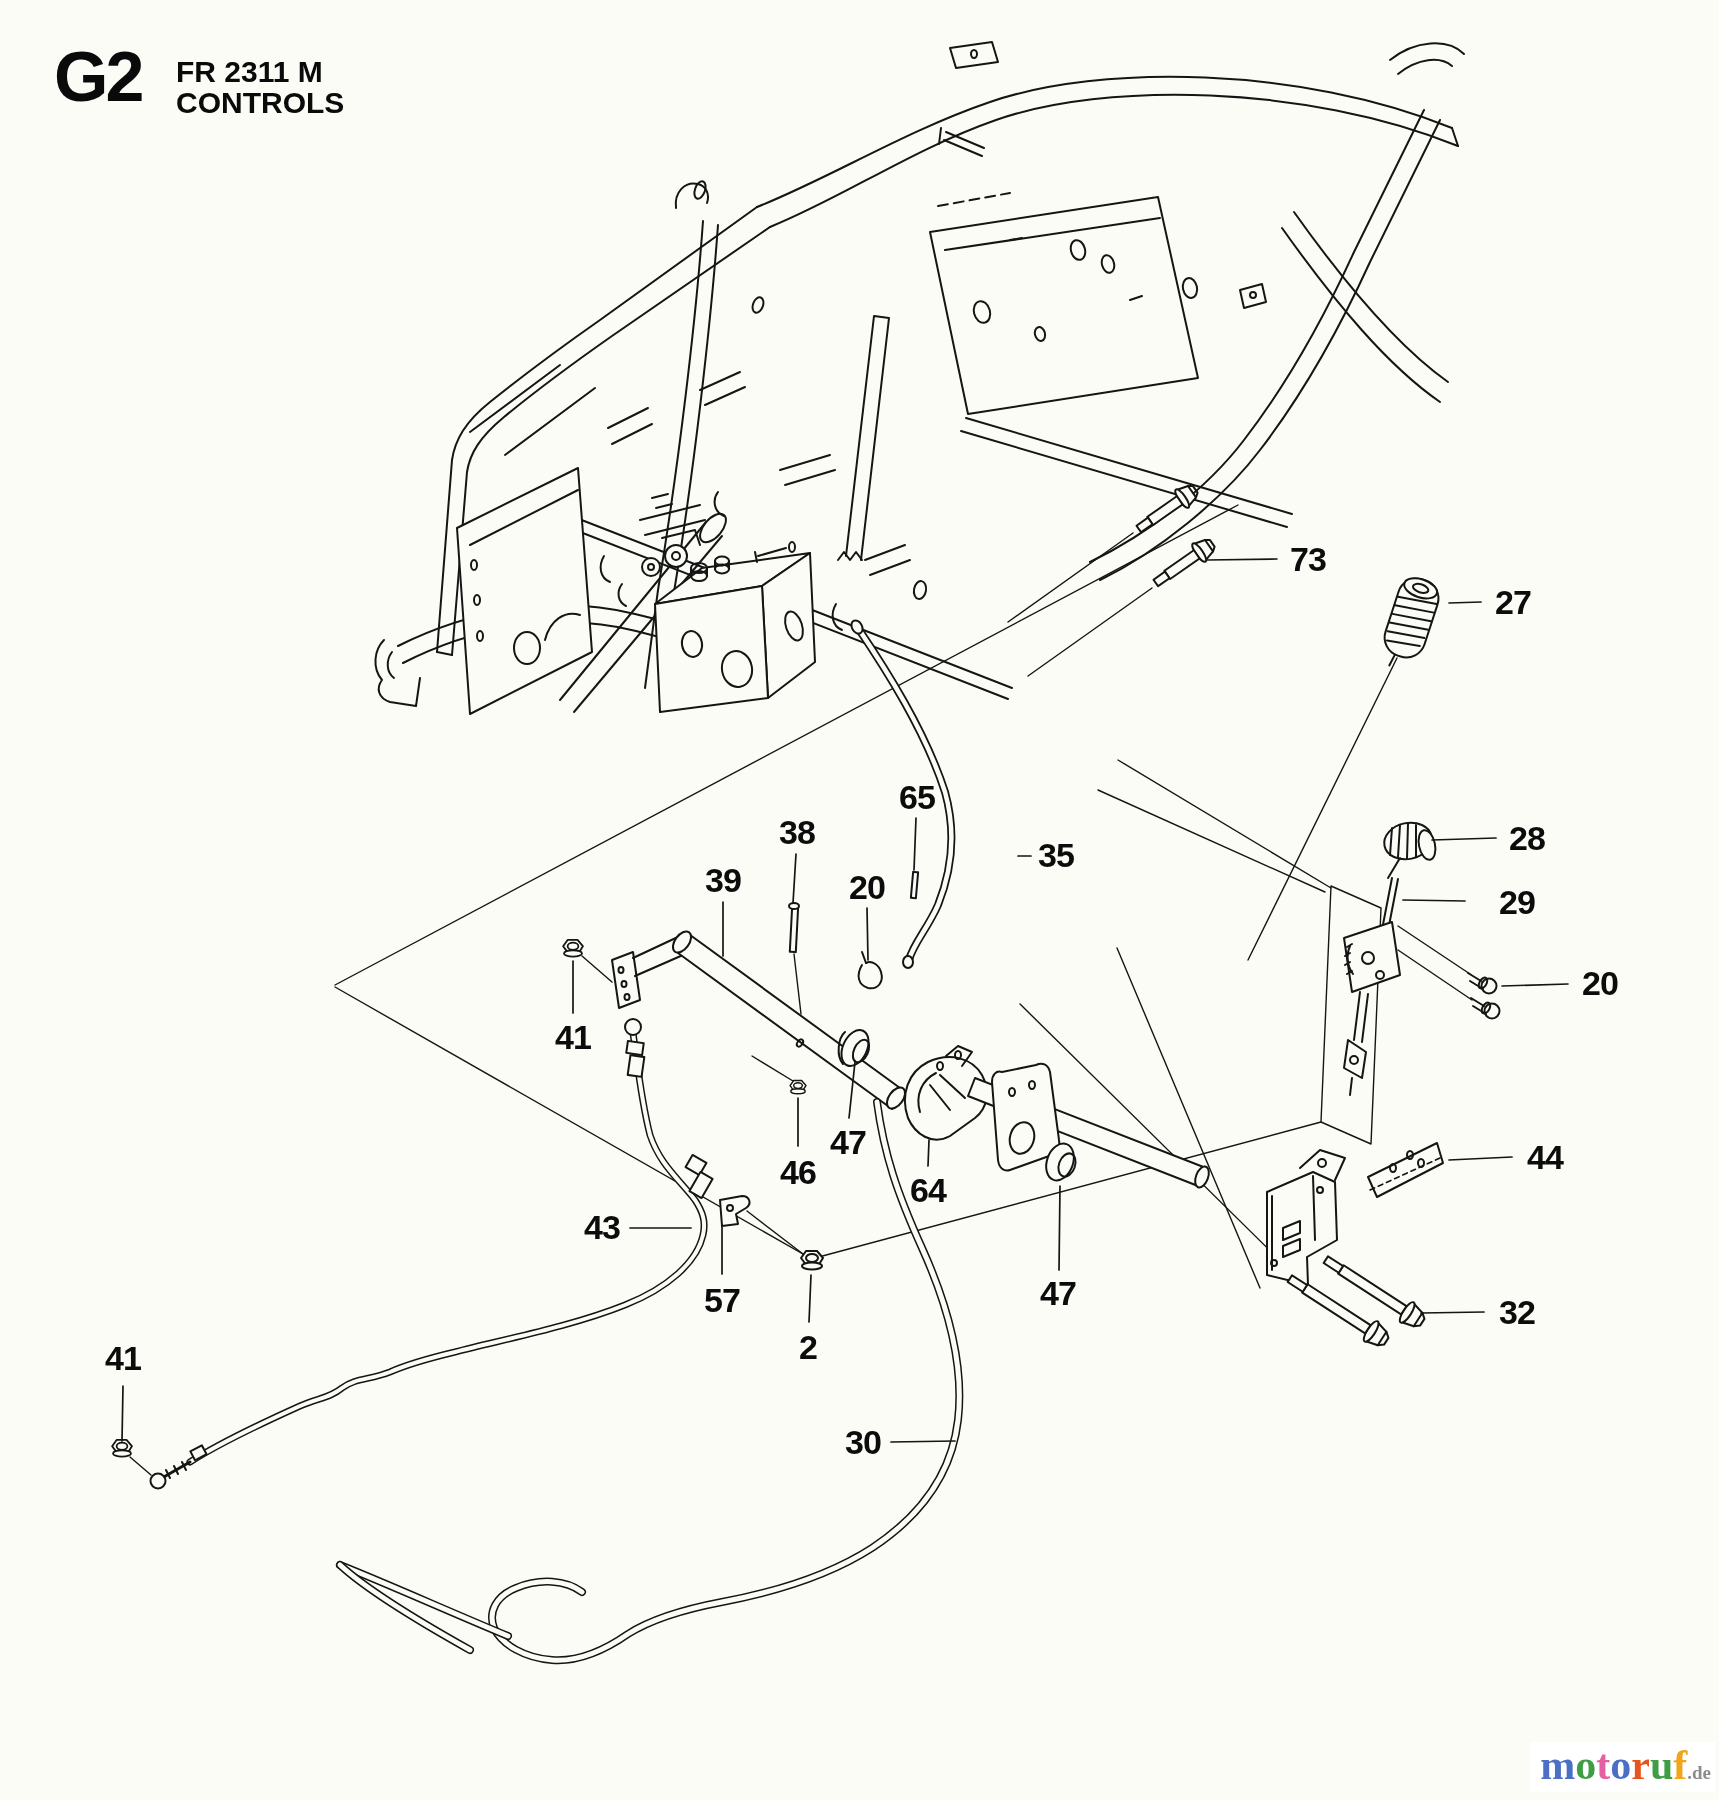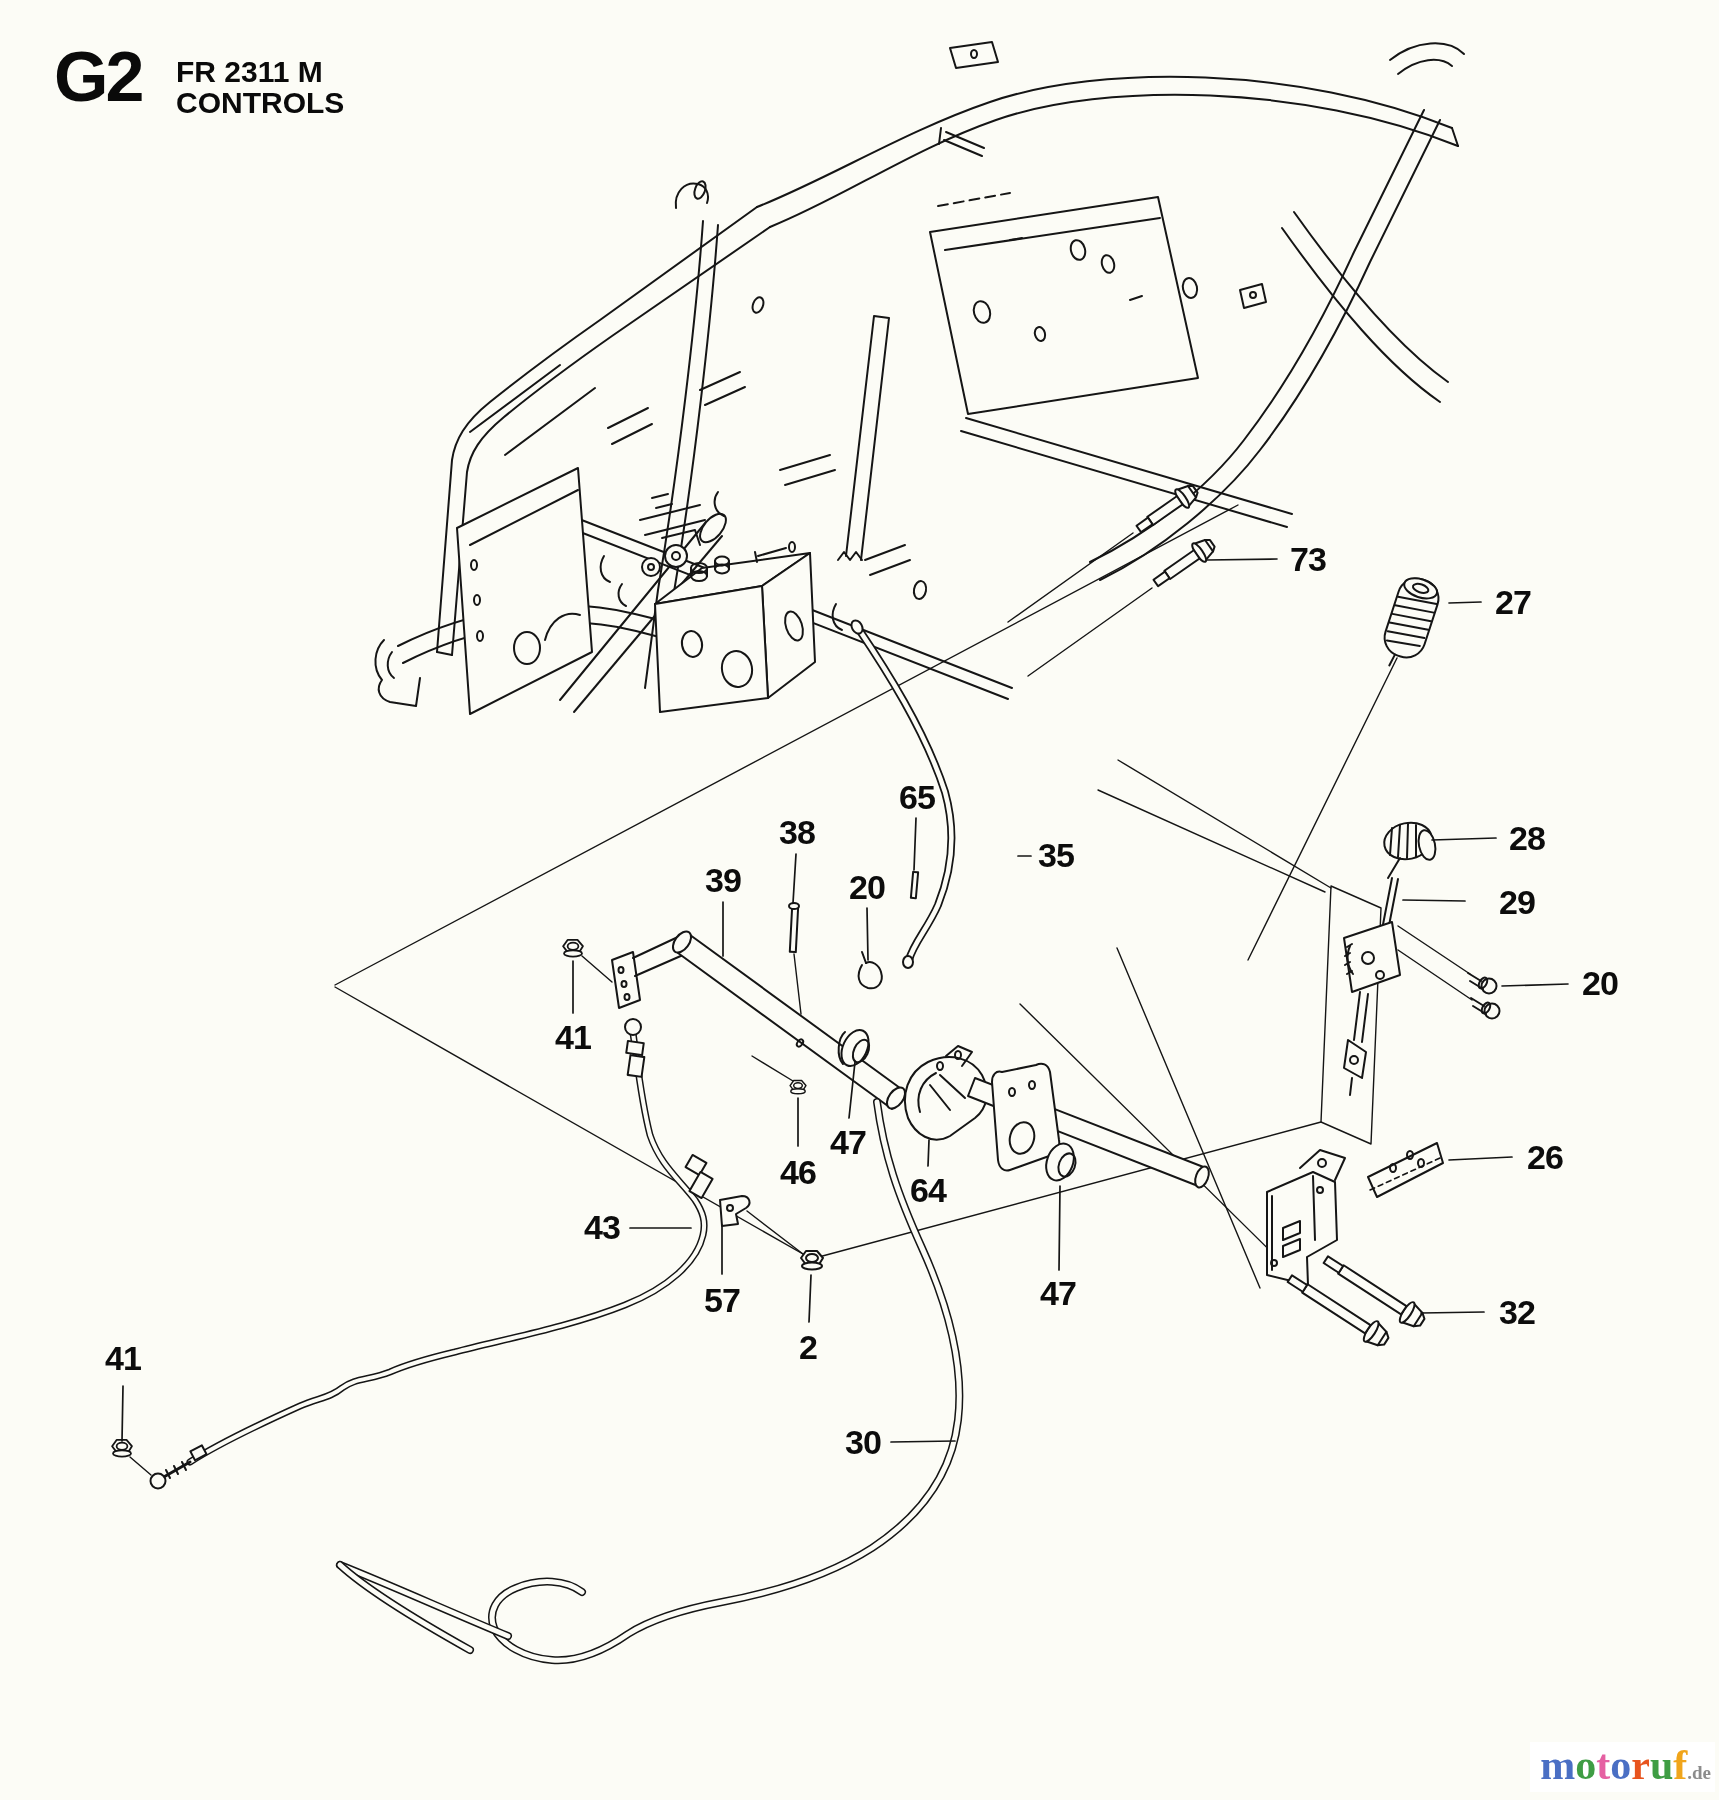--- a/index.html
+++ b/index.html
@@ -390,21 +390,21 @@
   <div class="plabel" style="left: 1600px; top: 983px;">20</div>
   <div class="plabel" style="left: 917px; top: 797px;">65</div>
   <div class="plabel" style="left: 797px; top: 832px;">38</div>
   <div class="plabel" style="left: 1056px; top: 855px;">35</div>
   <div class="plabel" style="left: 723px; top: 880px;">39</div>
   <div class="plabel" style="left: 867px; top: 887px;">20</div>
   <div class="plabel" style="left: 573px; top: 1037px;">41</div>
   <div class="plabel" style="left: 848px; top: 1142px;">47</div>
   <div class="plabel" style="left: 798px; top: 1172px;">46</div>
   <div class="plabel" style="left: 928px; top: 1190px;">64</div>
-  <div class="plabel" style="left: 1545px; top: 1157px;">26</div>
+  <div class="plabel" style="left: 1545px; top: 1157px;">44</div>
   <div class="plabel" style="left: 602px; top: 1227px;">43</div>
   <div class="plabel" style="left: 722px; top: 1300px;">57</div>
   <div class="plabel" style="left: 808px; top: 1347px;">2</div>
   <div class="plabel" style="left: 1058px; top: 1293px;">47</div>
   <div class="plabel" style="left: 1517px; top: 1312px;">32</div>
   <div class="plabel" style="left: 123px; top: 1358px;">41</div>
   <div class="plabel" style="left: 863px; top: 1442px;">30</div>
 
   <div class="watermark">
     <span><span style="color: rgb(74, 111, 196);">m</span><span style="color: rgb(63, 157, 68);">o</span><span style="color: rgb(229, 96, 162);">t</span><span style="color: rgb(74, 111, 196);">o</span><span style="color: rgb(232, 84, 30);">r</span><span style="color: rgb(63, 157, 68);">u</span><span style="color: rgb(240, 165, 27);">f</span></span><span class="wm-suffix">.de</span>

